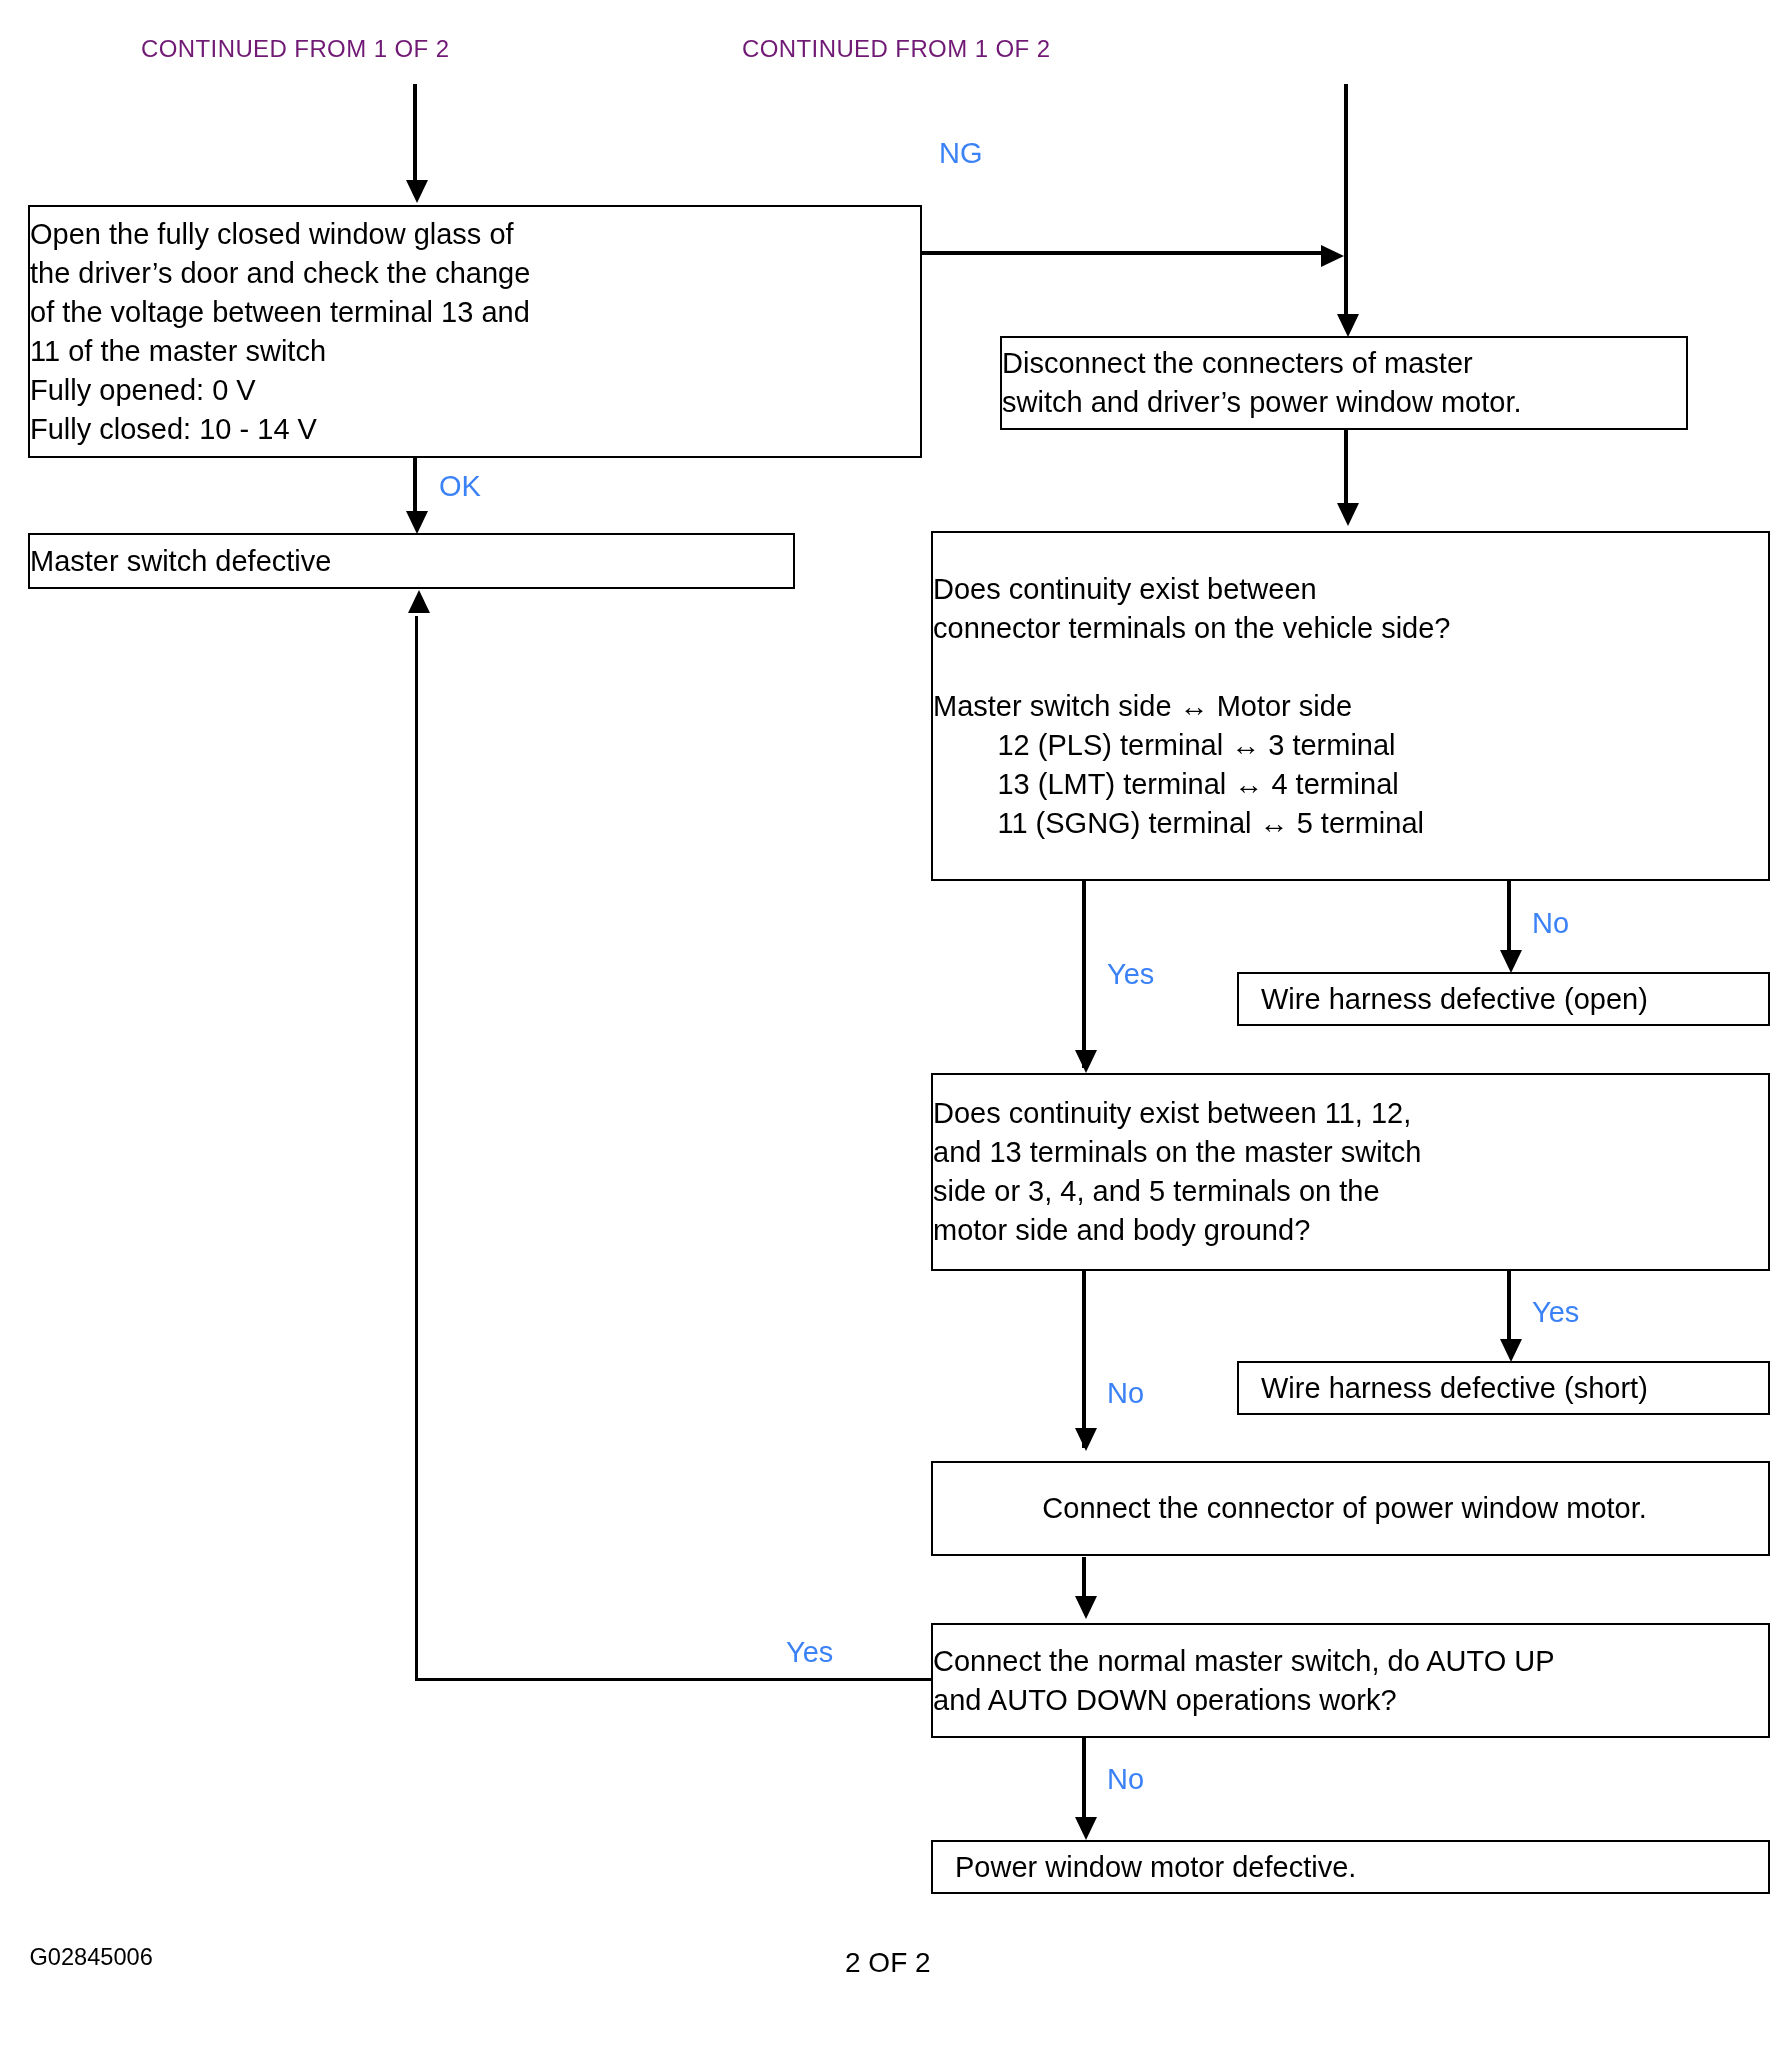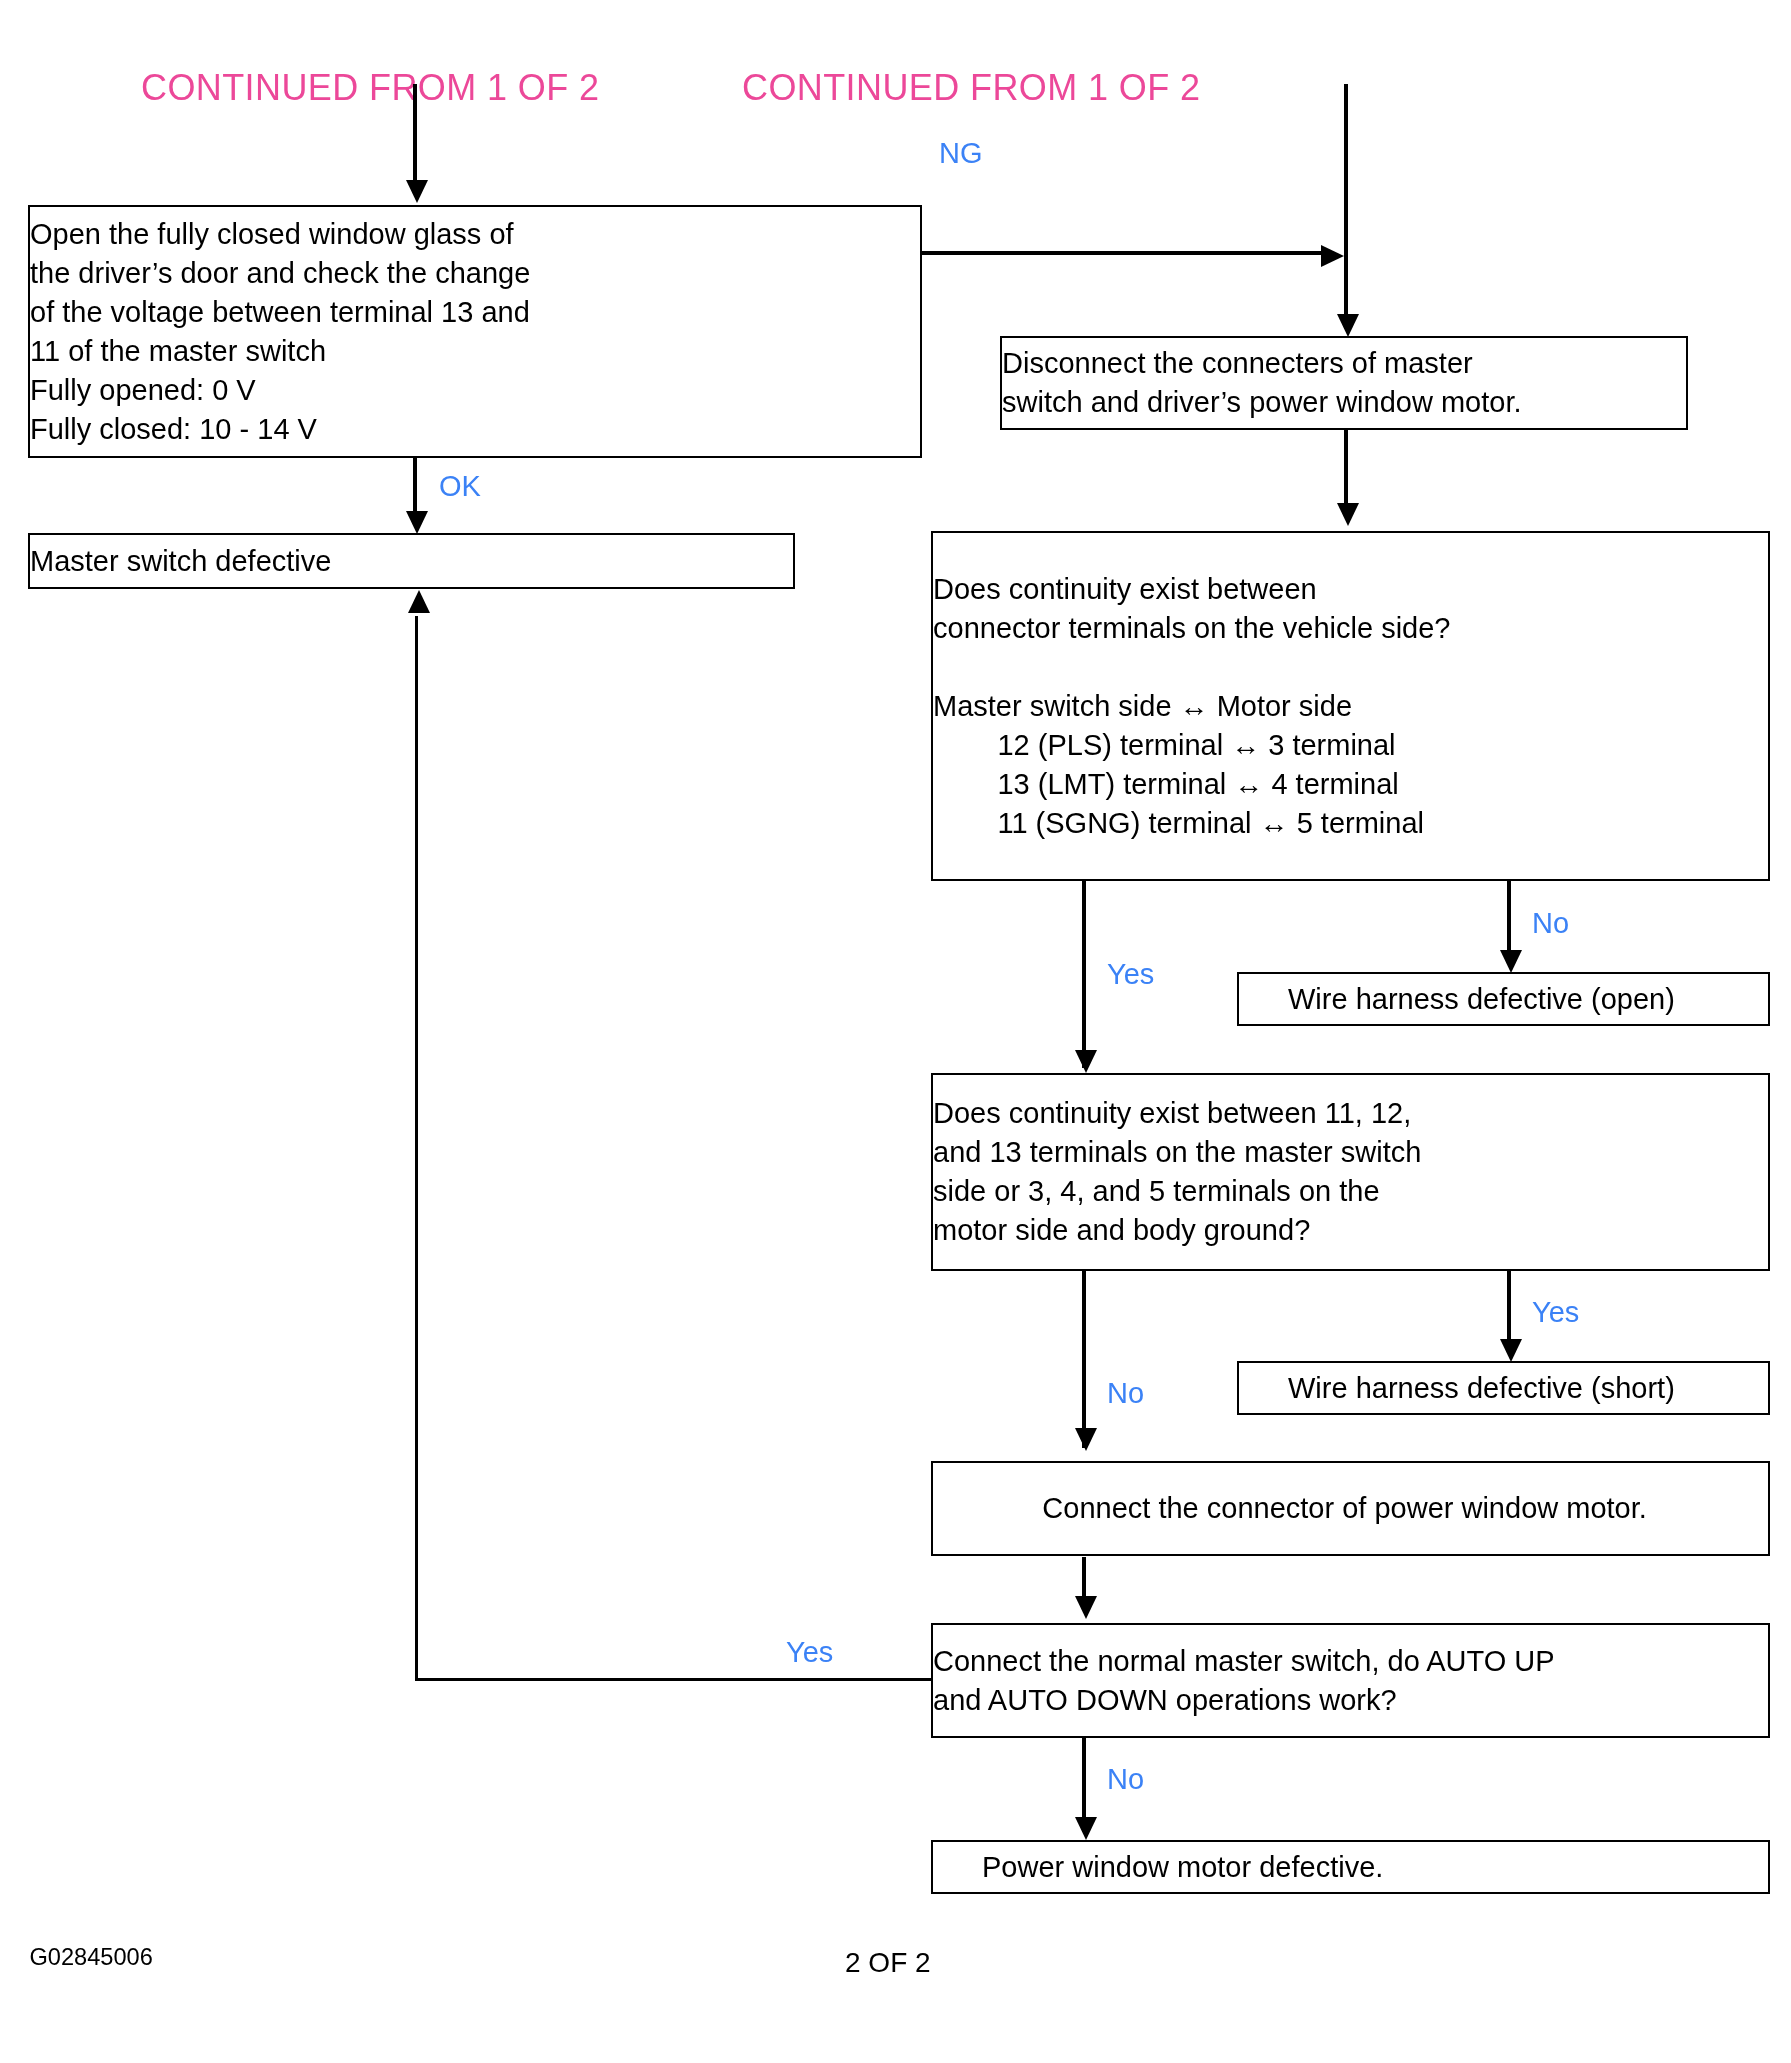--- a/index.html
+++ b/index.html
@@ -11,41 +11,40 @@
     position: relative;
     width: 1791px;
     height: 2064px;
     background: #ffffff;
     font-family: "Liberation Sans", sans-serif;
     color: #000000;
     overflow: hidden;
   }
   .hdr {
     position: absolute;
-    font-size: 36px;
+    font-size: 24px;
     letter-spacing: 0.4px;
     white-space: nowrap;
-    color: #ec4899;
-    margin-top: 32px;
+    color: #701a75;
   }
   .node {
     position: absolute;
     box-sizing: border-box;
     border: 2.5px solid #000;
     background: #fff;
     display: flex;
     align-items: center;
   }
   .node .txt {
     font-size: 29px;
     line-height: 39px;
     padding-right: 11.8px;
     white-space: pre;
   }
-  .node.indent .txt { padding-left: 16px; margin-left: 33px; }
+  .node.indent .txt { padding-left: 22px; }
   .lbl {
     position: absolute;
     font-size: 29px;
     white-space: nowrap;
     color: #3b82f6;
   }
   .vline {
     position: absolute;
     width: 4.2px;
     background: #000;

